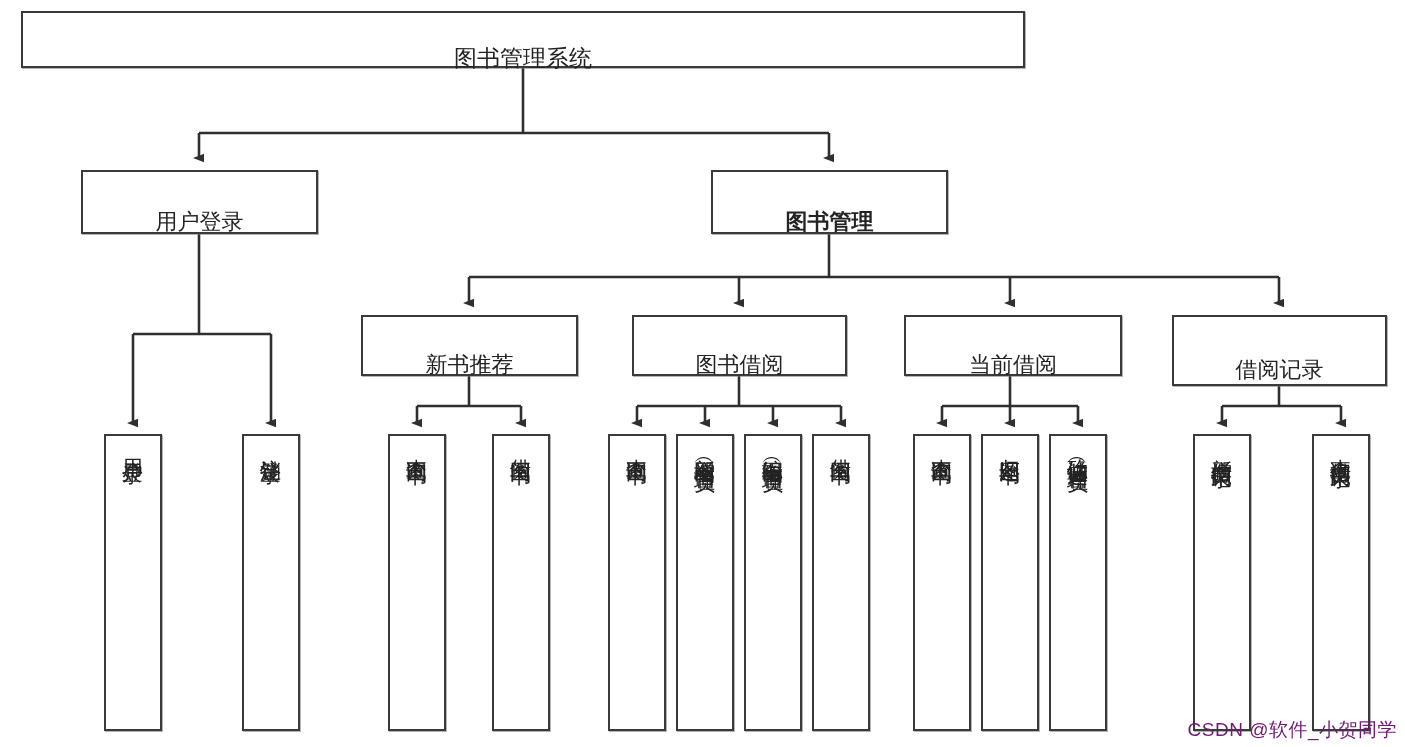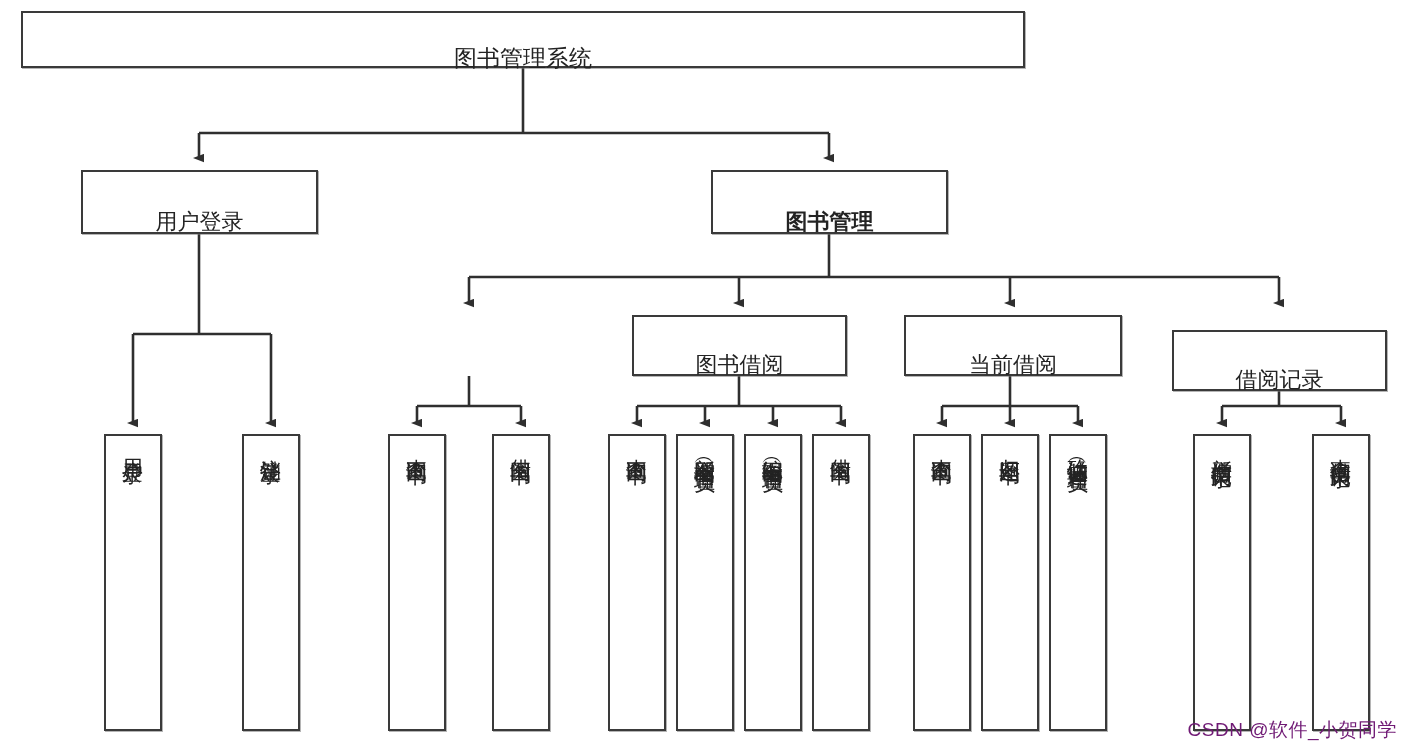--- a/index.html
+++ b/index.html
@@ -136,27 +136,30 @@
     <span class="label">图书管理系统</span>
   </div>
 
   <div class="node h" style="left:81px; top:170px; width:237px; height:64px;">
     <span class="label">用户登录</span>
   </div>
   <div class="node h" style="left:711px; top:170px; width:237px; height:64px;font-weight:bold;">
     <span class="label">图书管理</span>
   </div>
 
+  <div class="node h" style="left:361px; top:315px; width:217px; height:61px;">
+    <span class="label">新书推荐</span>
+  </div>
   <div class="node h" style="left:632px; top:315px; width:215px; height:61px;">
     <span class="label">图书借阅</span>
   </div>
   <div class="node h" style="left:904px; top:315px; width:218px; height:61px;">
     <span class="label">当前借阅</span>
   </div>
-  <div class="node h" style="left:1172px; top:330px; width:215px; height:61px;">
+  <div class="node h" style="left:1172px; top:315px; width:215px; height:71px;">
     <span class="label">借阅记录</span>
   </div>
 
   <div class="node v" style="left:104px; top:434px; width:58px; height:297px;">
     <span class="label">用户登录</span>
   </div>
   <div class="node v" style="left:242px; top:434px; width:58px; height:297px;">
     <span class="label">注销登录</span>
   </div>
 

